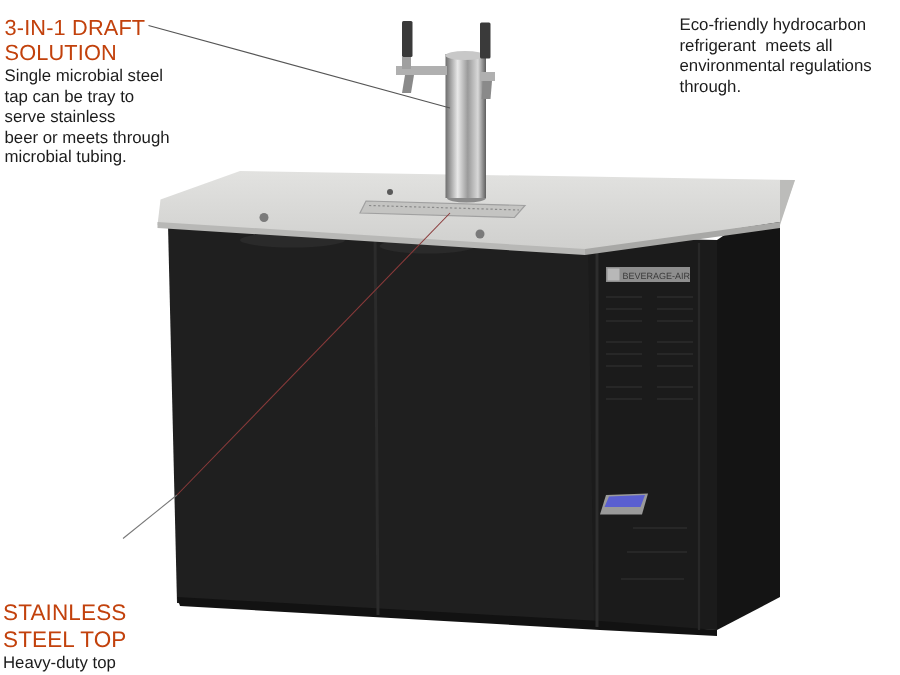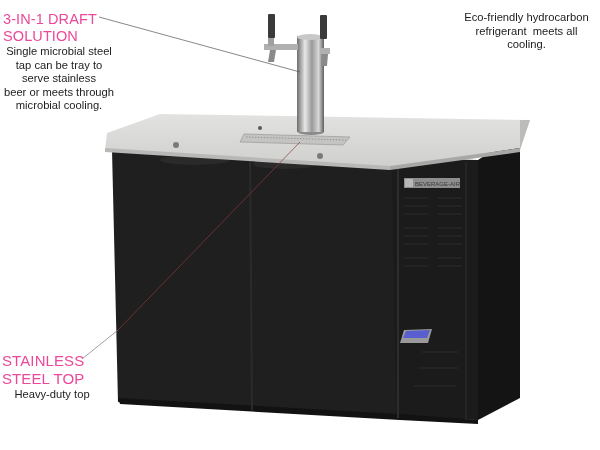--- a/index.html
+++ b/index.html
@@ -1,23 +1,23 @@
 <!DOCTYPE html>
 <html><head>
 <meta charset="utf-8">
 <style>
   html, body { margin:0; padding:0; background:#ffffff; }
   body { width:600px; height:450px; position:relative; overflow:hidden; font-family:"Liberation Sans", sans-serif; color:#1a1a1a; }
   .callout { position:absolute; }
-  .callout-title { font-size:14.5px; line-height:17px; letter-spacing:0.1px; color:#ec4899; }
-  .callout-body { font-size:11.2px; line-height:13.6px; color:#1c1c1c;text-align:center; }
+  .callout-title { font-size:14.5px; line-height:17px; letter-spacing:0.1px; color:#c2410c; }
+  .callout-body { font-size:11.2px; line-height:13.6px; color:#1c1c1c; }
   #c-draft { left:3px; top:11px; width:112px; }
   #c-refrig { left:453px; top:11px; width:147px; }
   #c-top { left:2px; top:352px; width:100px; }
-  #c-top .callout-title { font-size:15px; line-height:18px; }
+  #c-top .callout-title { font-size:15px; line-height:18px;margin-top:48px; }
   svg.product { position:absolute; left:0; top:0; }
 </style>
 </head>
 <body>
 
 <svg class="product" width="600" height="450" viewBox="0 0 600 450">
   <defs>
     <linearGradient id="towerGrad" x1="0" x2="1" y1="0" y2="0">
       <stop offset="0" stop-color="#6e6e6e"></stop>
       <stop offset="0.3" stop-color="#e8e8e8"></stop>
@@ -129,29 +129,30 @@
 <div class="callout" id="c-draft">
   <div class="callout-title">
     <div>3-IN-1 DRAFT</div>
     <div>SOLUTION</div>
   </div>
   <div class="callout-body">
     <div>Single microbial steel</div>
     <div>tap can be tray to</div>
     <div>serve stainless</div>
     <div>beer or meets through</div>
-    <div>microbial cooling.</div>
+    <div>microbial tubing.</div>
   </div>
 </div>
 
 <div class="callout" id="c-refrig">
   <div class="callout-body">
     <div>Eco-friendly hydrocarbon</div>
     <div style="white-space:pre">refrigerant  meets all</div>
-    <div>cooling.</div>
+    <div>environmental regulations</div>
+    <div>through.</div>
   </div>
 </div>
 
 <div class="callout" id="c-top">
   <div class="callout-title">
     <div>STAINLESS</div>
     <div>STEEL TOP</div>
   </div>
   <div class="callout-body">
     <div>Heavy-duty top</div>

